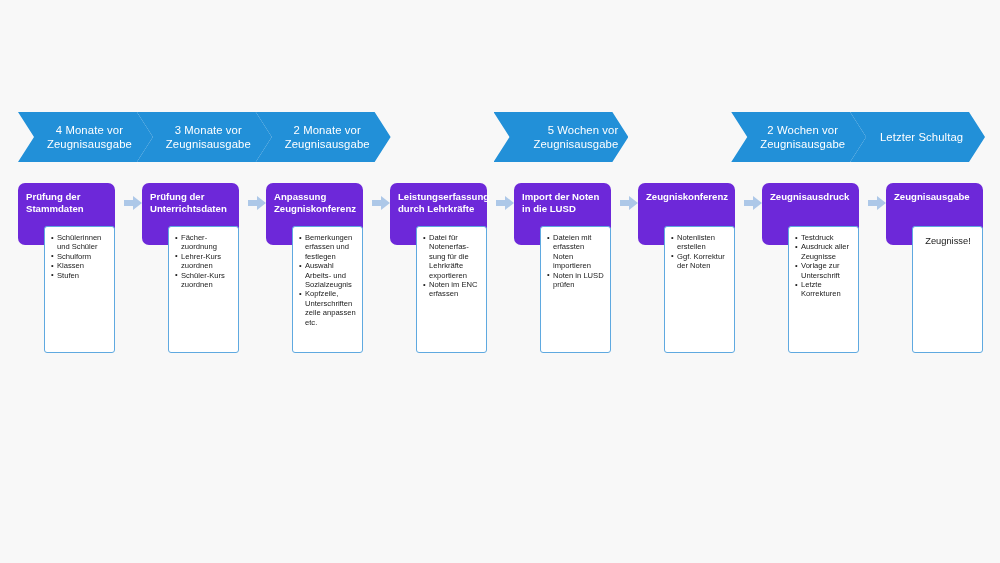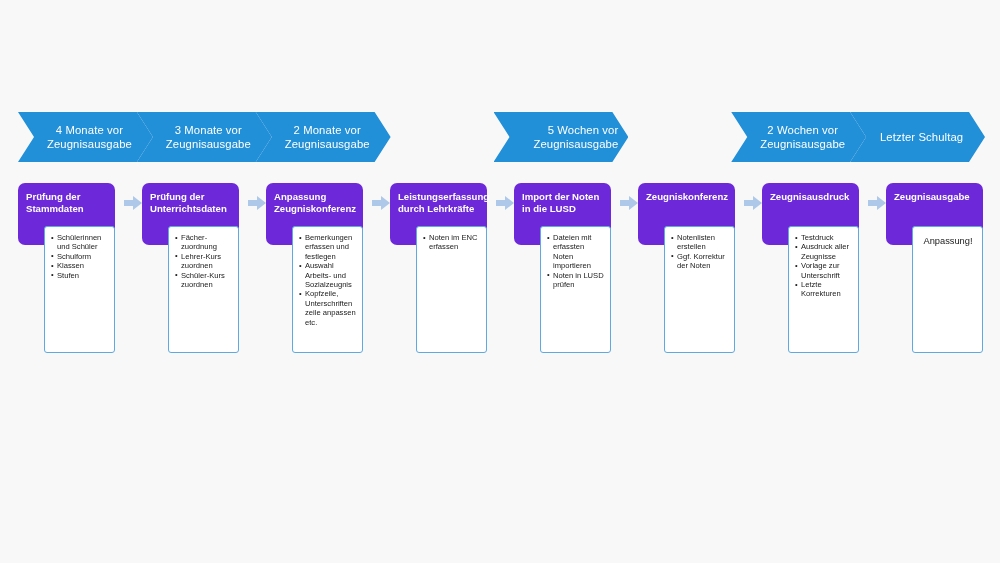--- a/index.html
+++ b/index.html
@@ -219,20 +219,21 @@
         </div>
       </div>
       <div class="mini-arrow" style="left: 372px;">
         <div class="shaft"></div>
         <div class="head"></div>
       </div>
       <div class="stage" style="left: 390px;">
         <div class="stage-head">Leistungserfassung durch Lehrkräfte</div>
         <div class="stage-card">
           <ul>
+            <li>Datei für Notenerfas-sung für die Lehrkräfte exportieren</li>
             <li>Noten im ENC erfassen</li>
           </ul>
         </div>
       </div>
       <div class="mini-arrow" style="left: 496px;">
         <div class="shaft"></div>
         <div class="head"></div>
       </div>
       <div class="stage" style="left: 514px;">
         <div class="stage-head">Import der Noten in die LUSD</div>
@@ -271,18 +272,18 @@
           </ul>
         </div>
       </div>
       <div class="mini-arrow" style="left: 868px;">
         <div class="shaft"></div>
         <div class="head"></div>
       </div>
       <div class="stage" style="left: 886px;">
         <div class="stage-head">Zeugnisausgabe</div>
         <div class="stage-card plain">
-          <span class="plain-text">Anpassung!</span>
+          <span class="plain-text">Zeugnisse!</span>
         </div>
       </div>
     </div>
 
 </div>
 
 </body></html>

